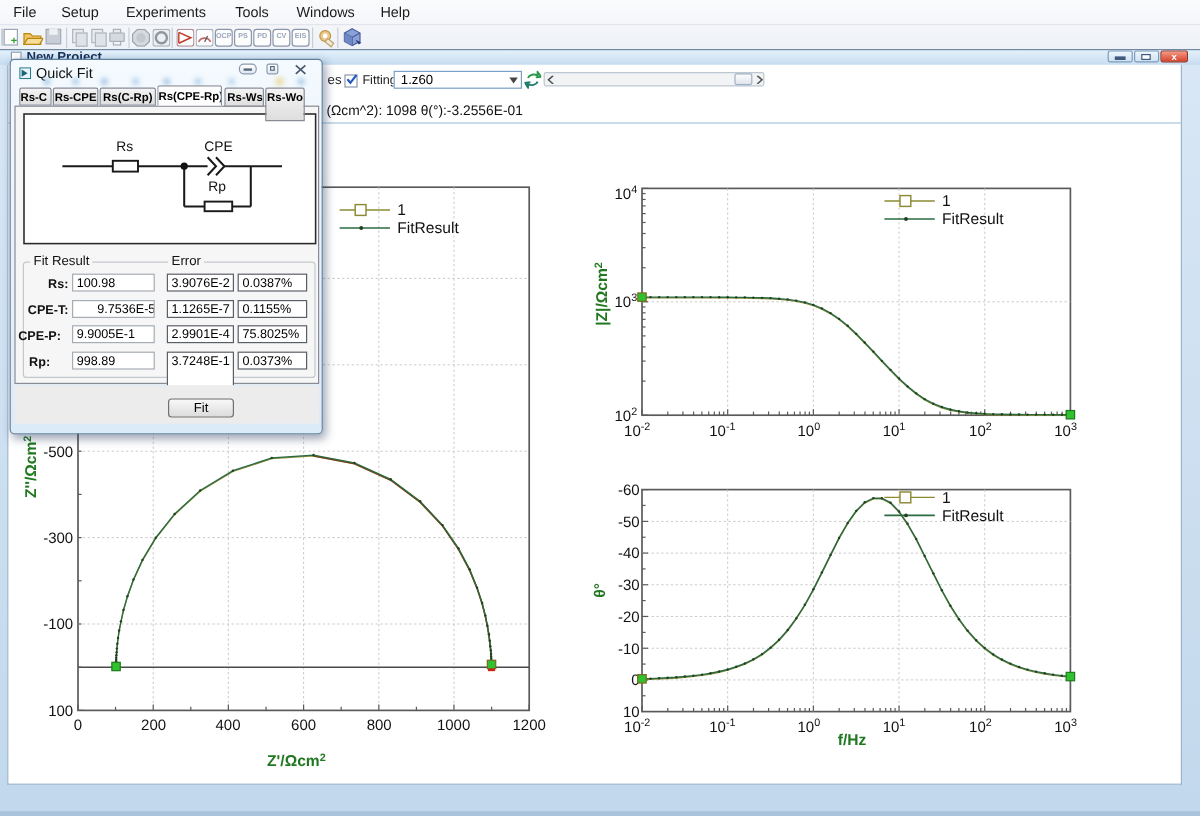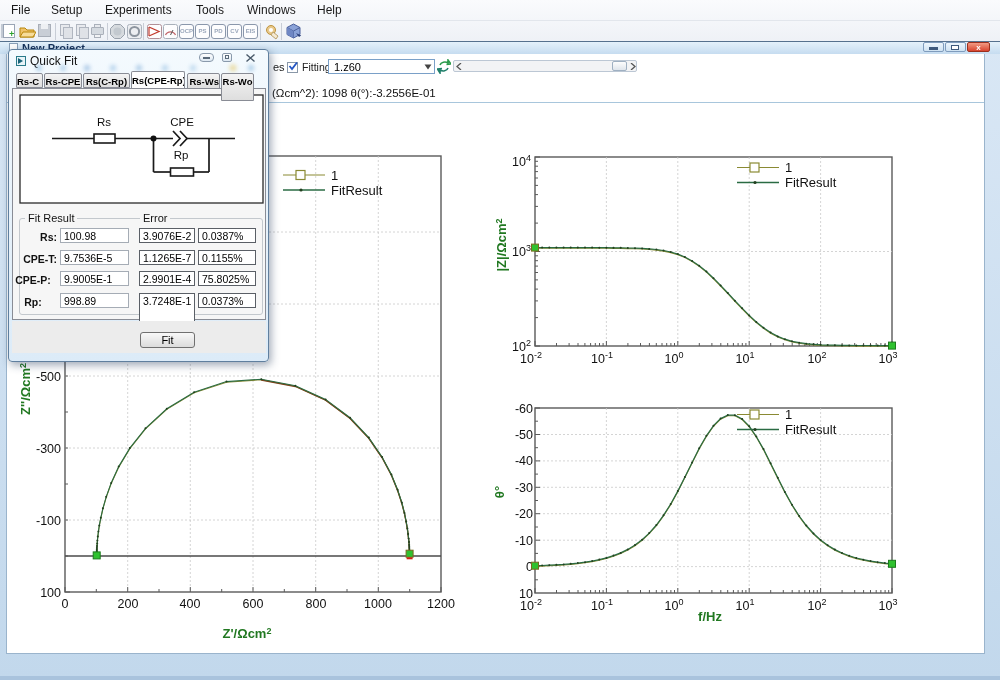--- a/index.html
+++ b/index.html
@@ -581,21 +581,21 @@
 
   <div class="abs" style="left:10px;top:168px;width:244px;height:97px;border:1px solid #c3c8cd;border-radius:3px"></div>
   <div class="abs" style="left:16px;top:162px;background:#f6f6f6;padding:0 3px;font:11px/12px 'Liberation Sans',sans-serif;color:#111">Fit Result</div>
   <div class="abs" style="left:131px;top:162px;background:#f6f6f6;padding:0 3px;font:11px/12px 'Liberation Sans',sans-serif;color:#111">Error</div>
 
   <div style="position:absolute;left:0;top:178px;width:48px;text-align:right;font:bold 10.5px 'Liberation Sans',sans-serif;color:#111;padding-top:3px">Rs:</div>
   <div style="position:absolute;left:51px;top:178px;width:69px;height:15px;background:#fff;border:1px solid #a5acb5;font:10.5px/15px 'Liberation Sans',sans-serif;padding-left:3px;white-space:nowrap;overflow:hidden">100.98</div>
   <div style="position:absolute;left:130px;top:178px;width:56px;height:15px;background:#fff;border:1px solid #5a5f66;font:10.5px/15px 'Liberation Sans',sans-serif;padding-left:3px;white-space:nowrap;overflow:hidden">3.9076E-2</div>
   <div style="position:absolute;left:189px;top:178px;width:58px;height:15px;background:#fff;border:1px solid #5a5f66;font:10.5px/15px 'Liberation Sans',sans-serif;padding-left:3px;white-space:nowrap;overflow:hidden">0.0387%</div>
   <div style="position:absolute;left:0;top:200px;width:48px;text-align:right;font:bold 10.5px 'Liberation Sans',sans-serif;color:#111;padding-top:3px">CPE-T:</div>
-  <div style="position:absolute;left:51px;top:200px;width:69px;height:15px;background:#fff;border:1px solid #a5acb5;font:10.5px/15px 'Liberation Sans',sans-serif;padding-left:3px;white-space:nowrap;overflow:hidden">9.7536E-5</div>
+  <div style="position:absolute;left:51px;top:200px;width:69px;height:15px;background:#fff;border:1px solid #a5acb5;font:10.5px/15px 'Liberation Sans',sans-serif;padding-left:20px;white-space:nowrap;overflow:hidden">9.7536E-5</div>
   <div style="position:absolute;left:130px;top:200px;width:56px;height:15px;background:#fff;border:1px solid #5a5f66;font:10.5px/15px 'Liberation Sans',sans-serif;padding-left:3px;white-space:nowrap;overflow:hidden">1.1265E-7</div>
   <div style="position:absolute;left:189px;top:200px;width:58px;height:15px;background:#fff;border:1px solid #5a5f66;font:10.5px/15px 'Liberation Sans',sans-serif;padding-left:3px;white-space:nowrap;overflow:hidden">0.1155%</div>
   <div style="position:absolute;left:0;top:221px;width:48px;text-align:center;font:bold 10.5px 'Liberation Sans',sans-serif;color:#111;padding-top:3px">CPE-P:</div>
   <div style="position:absolute;left:51px;top:221px;width:69px;height:15px;background:#fff;border:1px solid #a5acb5;font:10.5px/15px 'Liberation Sans',sans-serif;padding-left:3px;white-space:nowrap;overflow:hidden">9.9005E-1</div>
   <div style="position:absolute;left:130px;top:221px;width:56px;height:15px;background:#fff;border:1px solid #5a5f66;font:10.5px/15px 'Liberation Sans',sans-serif;padding-left:3px;white-space:nowrap;overflow:hidden">2.9901E-4</div>
   <div style="position:absolute;left:189px;top:221px;width:58px;height:15px;background:#fff;border:1px solid #5a5f66;font:10.5px/15px 'Liberation Sans',sans-serif;padding-left:3px;white-space:nowrap;overflow:hidden">75.8025%</div>
   <div style="position:absolute;left:0;top:243px;width:48px;text-align:center;font:bold 10.5px 'Liberation Sans',sans-serif;color:#111;padding-top:3px">Rp:</div>
   <div style="position:absolute;left:51px;top:243px;width:69px;height:15px;background:#fff;border:1px solid #a5acb5;font:10.5px/15px 'Liberation Sans',sans-serif;padding-left:3px;white-space:nowrap;overflow:hidden">998.89</div>
   <div style="position:absolute;left:130px;top:243px;width:56px;height:32px;background:#fff;border:1px solid #5a5f66;font:10.5px/15px 'Liberation Sans',sans-serif;padding-left:3px;white-space:nowrap;overflow:hidden">3.7248E-1</div>
   <div style="position:absolute;left:189px;top:243px;width:58px;height:15px;background:#fff;border:1px solid #5a5f66;font:10.5px/15px 'Liberation Sans',sans-serif;padding-left:3px;white-space:nowrap;overflow:hidden">0.0373%</div>

